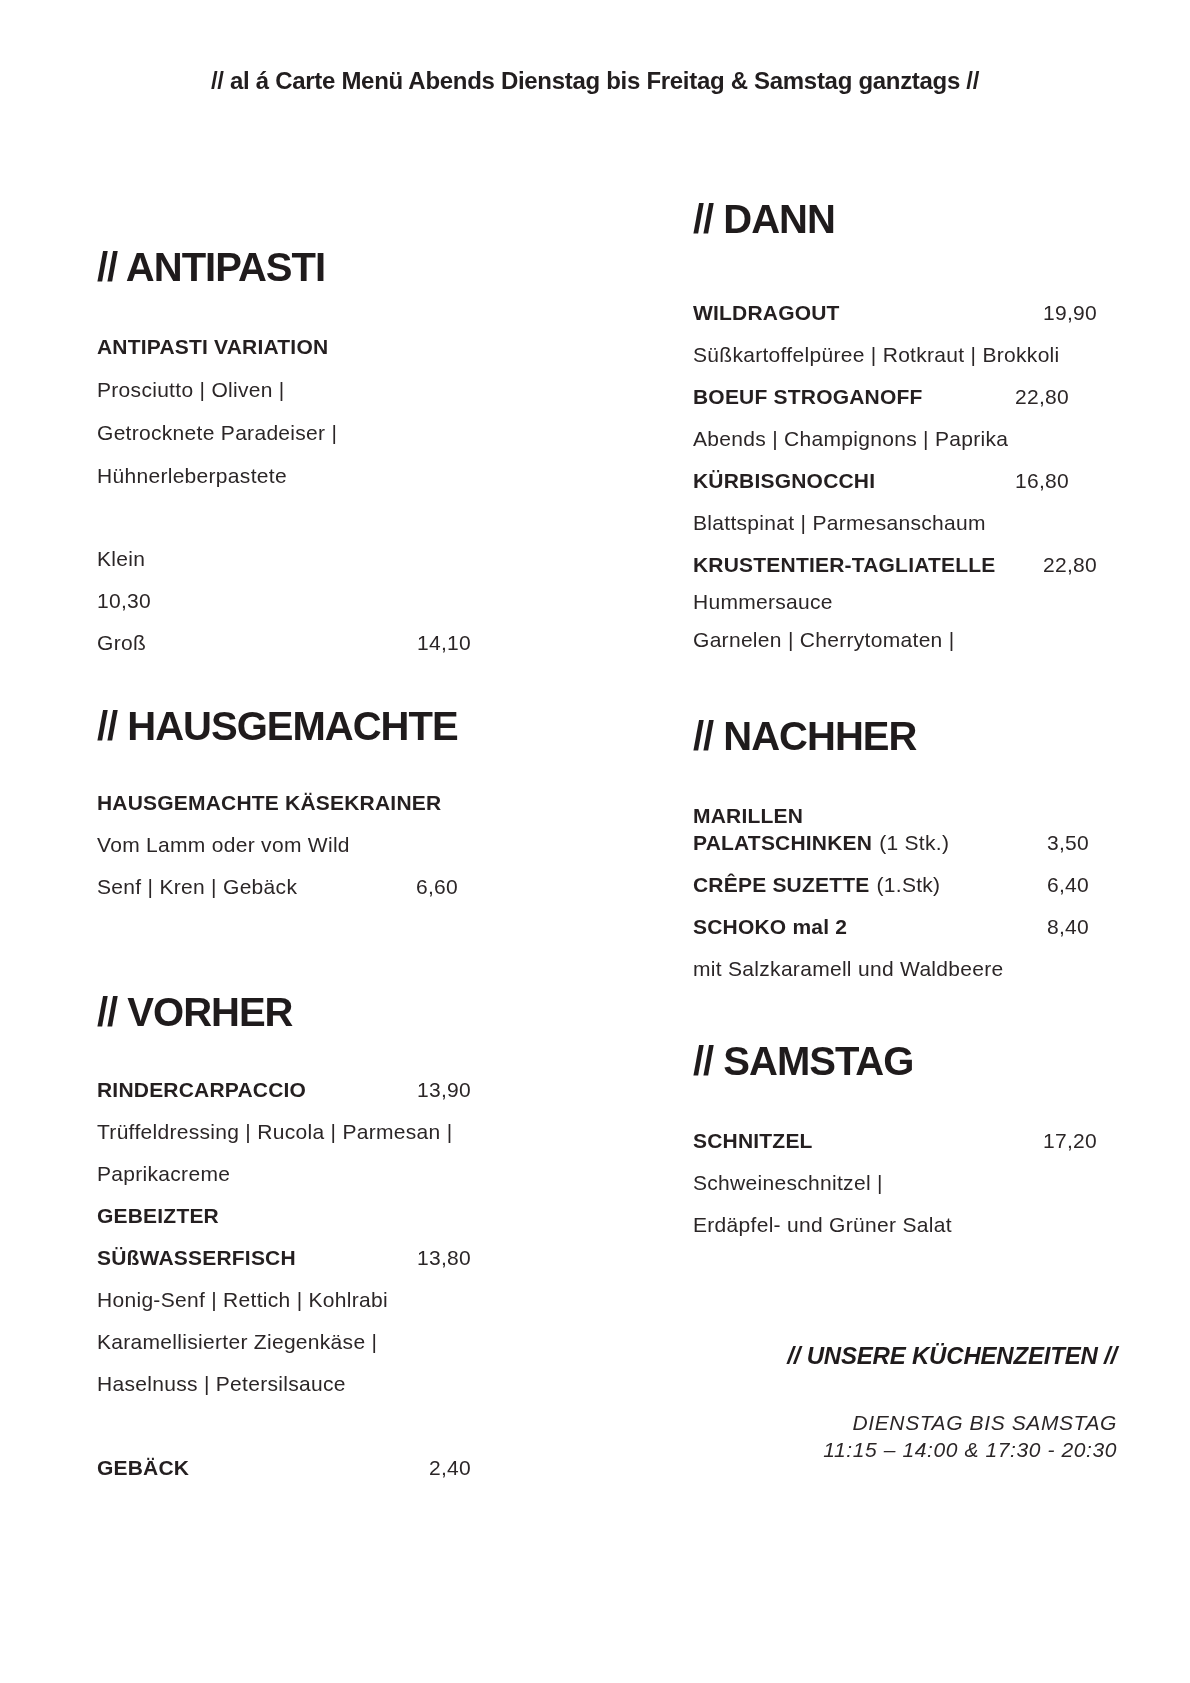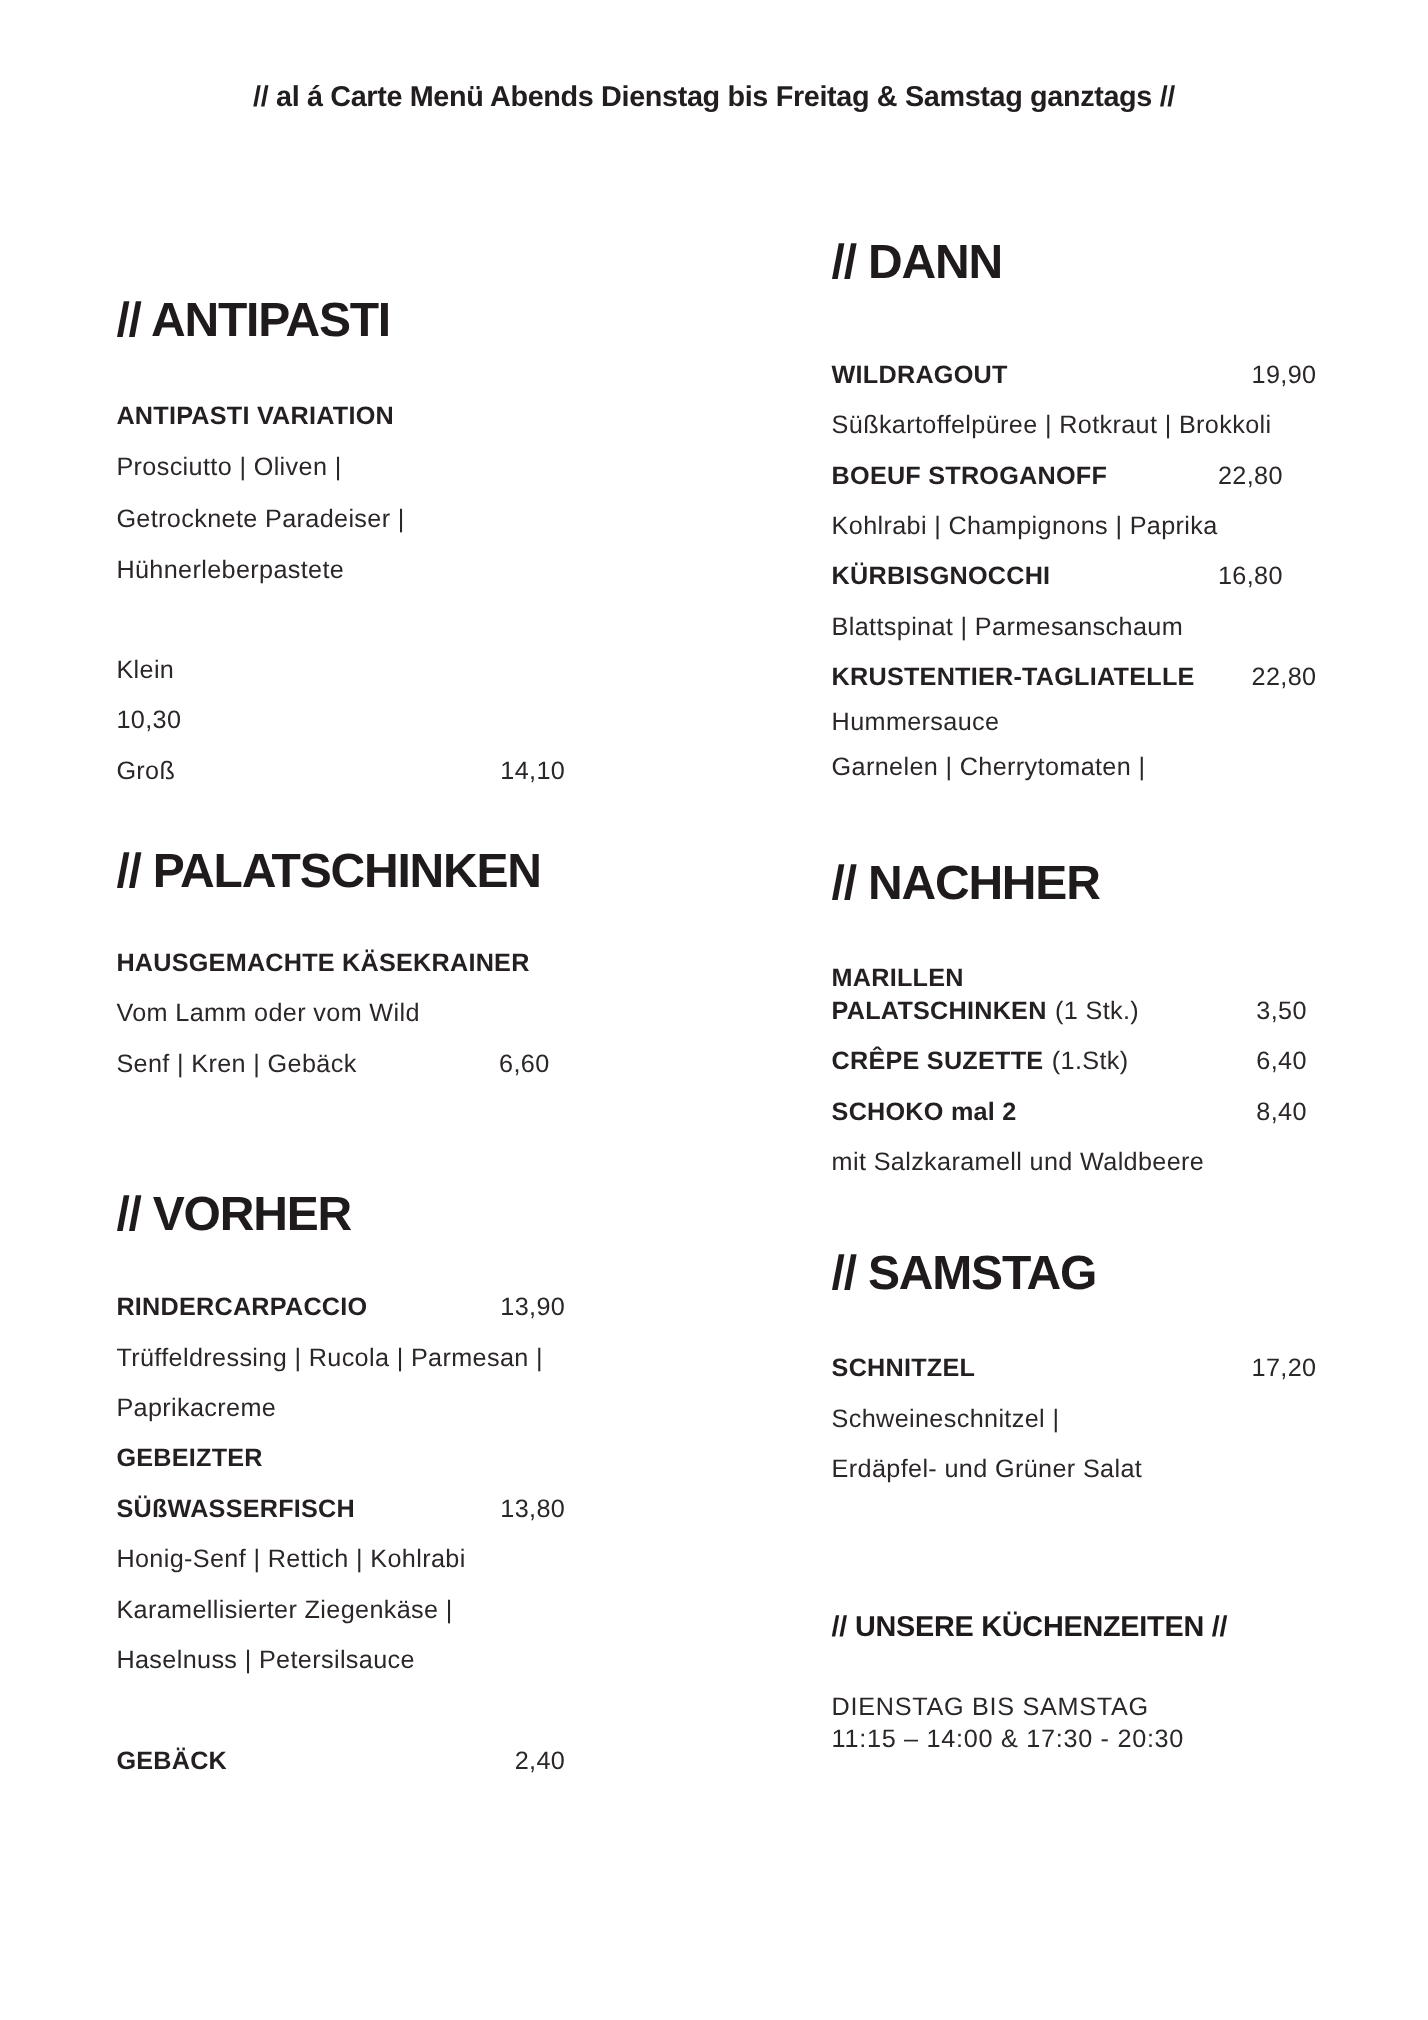--- a/index.html
+++ b/index.html
@@ -53,21 +53,21 @@
     white-space: nowrap;
   }
   .row .nm { font-weight: 700; color: #241f20; letter-spacing: 0.2px; }
   .row .sfx { font-weight: 400; color: #2b2627; margin-left: 7px; }
   .price { font-weight: 400; color: #2b2627; }
   .inset-28 { margin-right: 28px; }
   .inset-13 { margin-right: 13px; }
   .inset-8  { margin-right: 8px; text-align: right; }
   .tight { line-height: 31px; }
   .tight27 { line-height: 27px; }
-  .kitchen { text-align: left; }
+  .kitchen { text-align: right; font-style: italic; }
   .kitchen-h {
     font-size: 24px;
     font-weight: 700;
     letter-spacing: -0.2px;
     line-height: 30px;
     color: #1f1b1c;
     white-space: nowrap;
   }
   .kitchen-line {
     font-size: 21px;
@@ -93,21 +93,21 @@
       <span>Klein</span>
       <span class="price">10,30</span>
     </div>
     <div class="row">
       <span>Groß</span>
       <span class="price">14,10</span>
     </div>
   </section>
 
   <section class="sec" style="top:706px; left:97px; width:374px;">
-    <h2 class="h">// PALATSCHINKEN</h2>
+    <h2 class="h">// HAUSGEMACHTE</h2>
     <div class="line bold" style="margin-top:36px;">HAUSGEMACHTE KÄSEKRAINER</div>
     <div class="line">Vom Lamm oder vom Wild</div>
     <div class="row">
       <span>Senf | Kren | Gebäck</span>
       <span class="price inset-13">6,60</span>
     </div>
   </section>
 
   <section class="sec" style="top:992px; left:97px; width:374px;">
     <h2 class="h">// VORHER</h2>
@@ -135,21 +135,21 @@
     <h2 class="h">// DANN</h2>
     <div class="row" style="margin-top:53px;">
       <span class="nm">WILDRAGOUT</span>
       <span class="price">19,90</span>
     </div>
     <div class="line">Süßkartoffelpüree | Rotkraut | Brokkoli</div>
     <div class="row">
       <span class="nm">BOEUF STROGANOFF</span>
       <span class="price inset-28">22,80</span>
     </div>
-    <div class="line">Kohlrabi | Champignons | Paprika</div>
+    <div class="line">Abends | Champignons | Paprika</div>
     <div class="row">
       <span class="nm">KÜRBISGNOCCHI</span>
       <span class="price inset-28">16,80</span>
     </div>
     <div class="line">Blattspinat | Parmesanschaum</div>
     <div class="row">
       <span class="nm">KRUSTENTIER-TAGLIATELLE</span>
       <span class="price">22,80</span>
     </div>
     <div class="line tight">Hummersauce</div>

